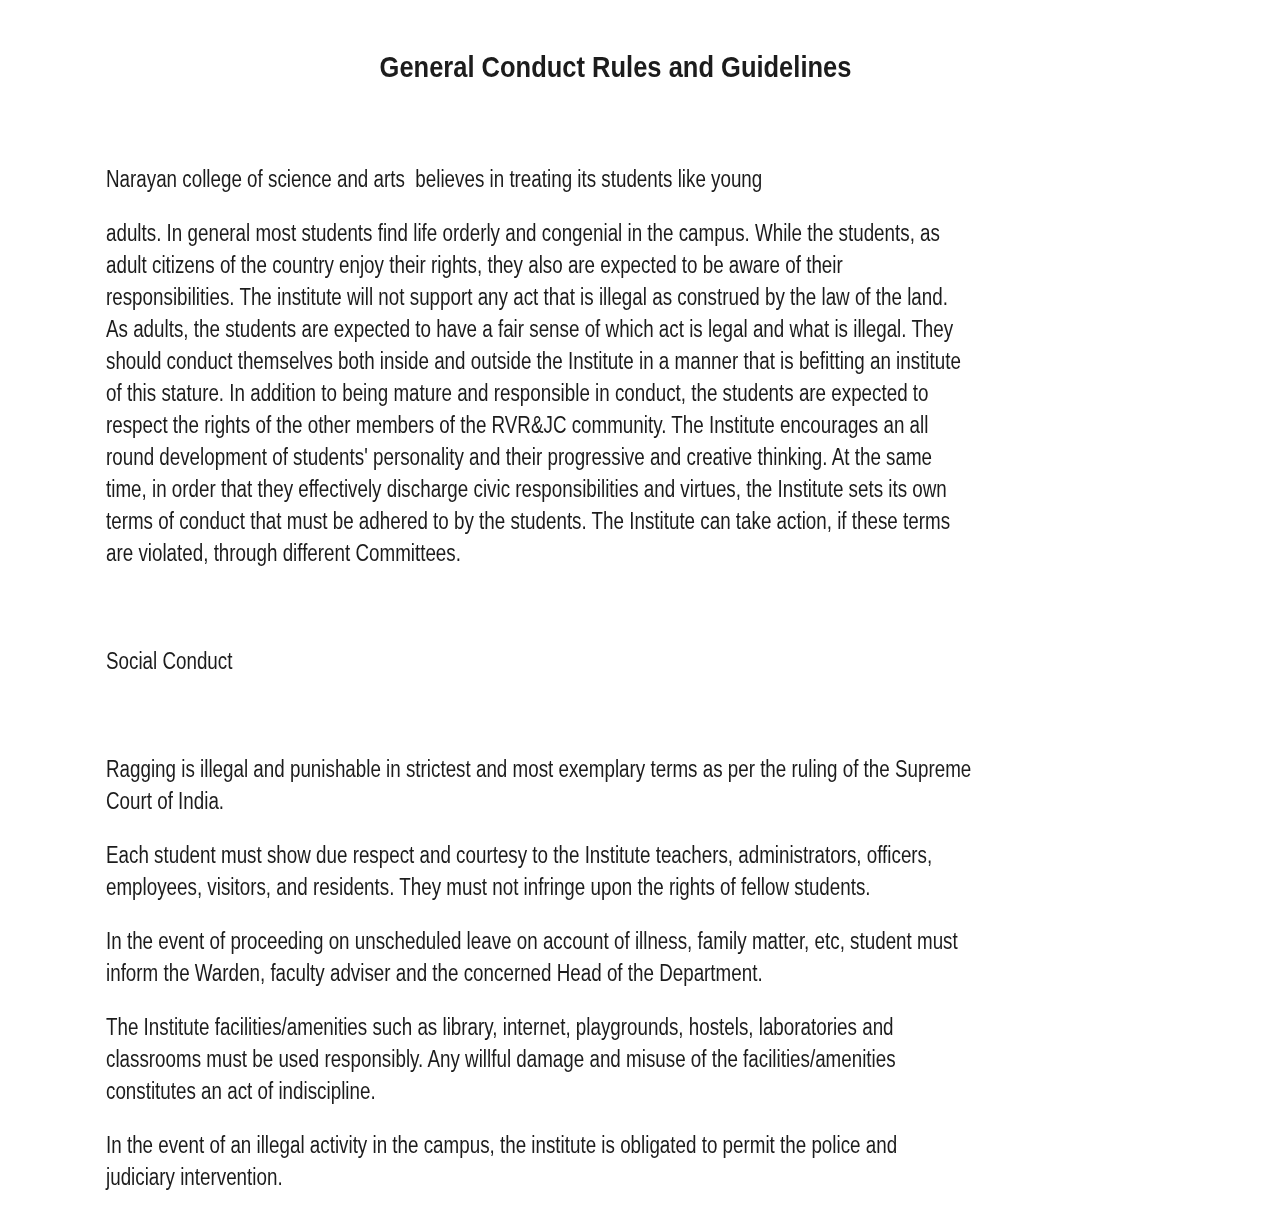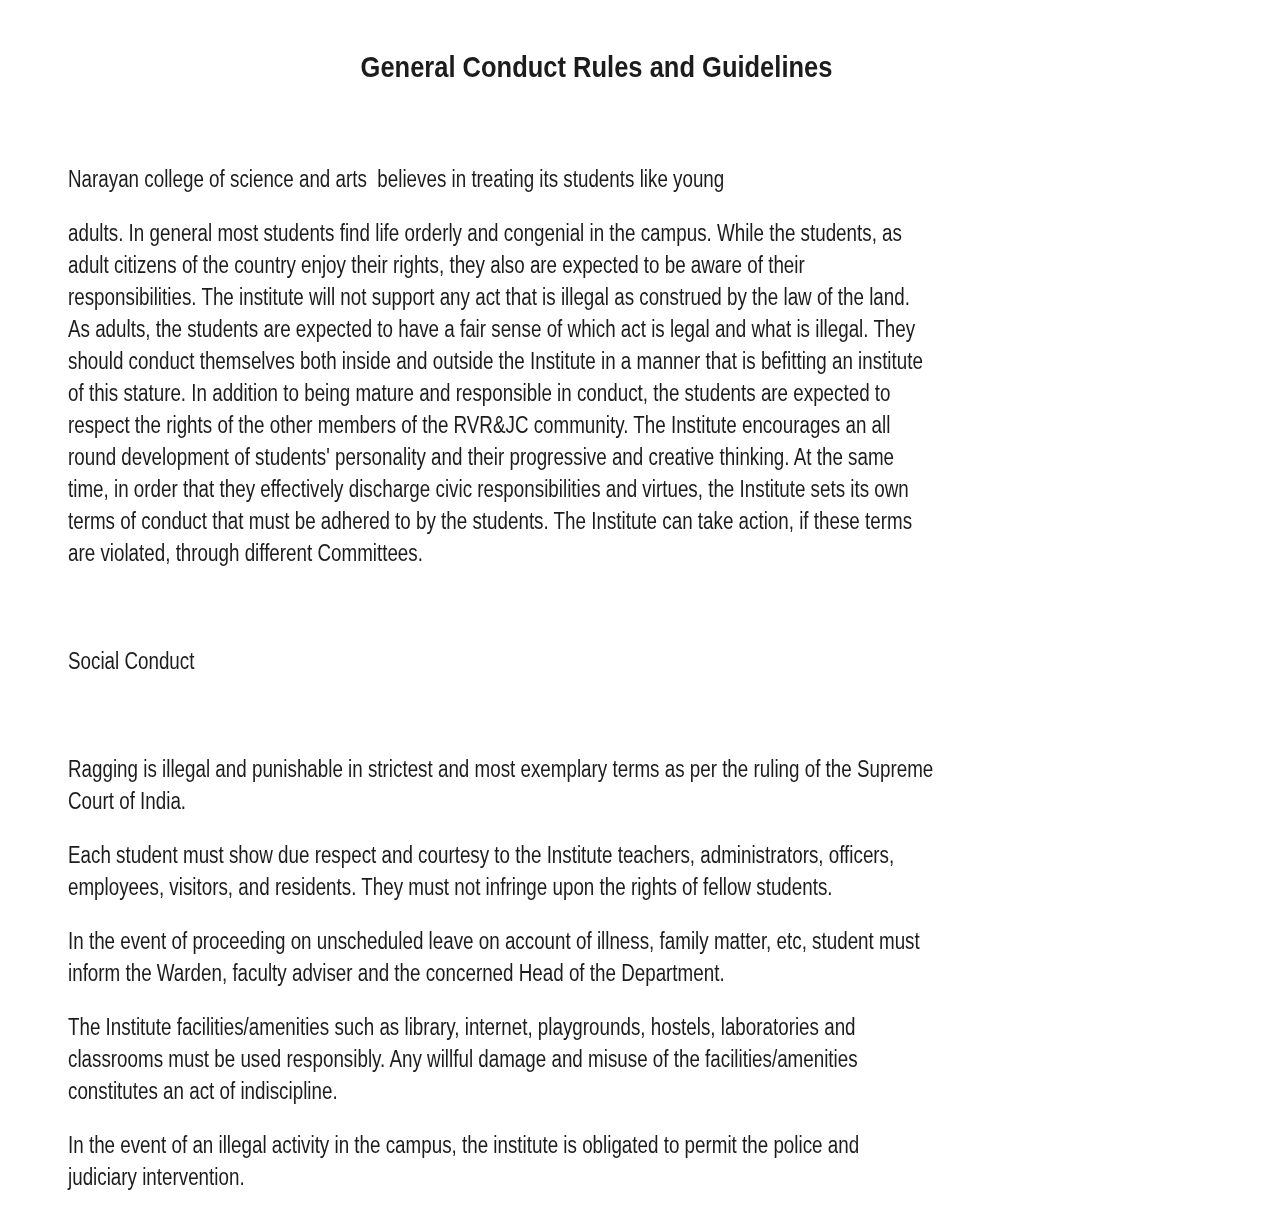--- a/index.html
+++ b/index.html
@@ -6,21 +6,21 @@
     margin: 0;
     padding: 0;
     background: #ffffff;
   }
   .page {
     position: relative;
     width: 1275px;
     height: 1224px;
     background: #ffffff;
     box-sizing: border-box;
-    padding: 47px 150px 0 68px;
+    padding: 47px 150px 0 106px;
     font-family: "Liberation Sans", sans-serif;
     color: #1c1c1c;
     overflow: hidden;
   }
   .doc-title {
     font-size: 30px;
     font-weight: 700;
     line-height: 40px;
     text-align: center;
     margin: 0 0 22px 0;

